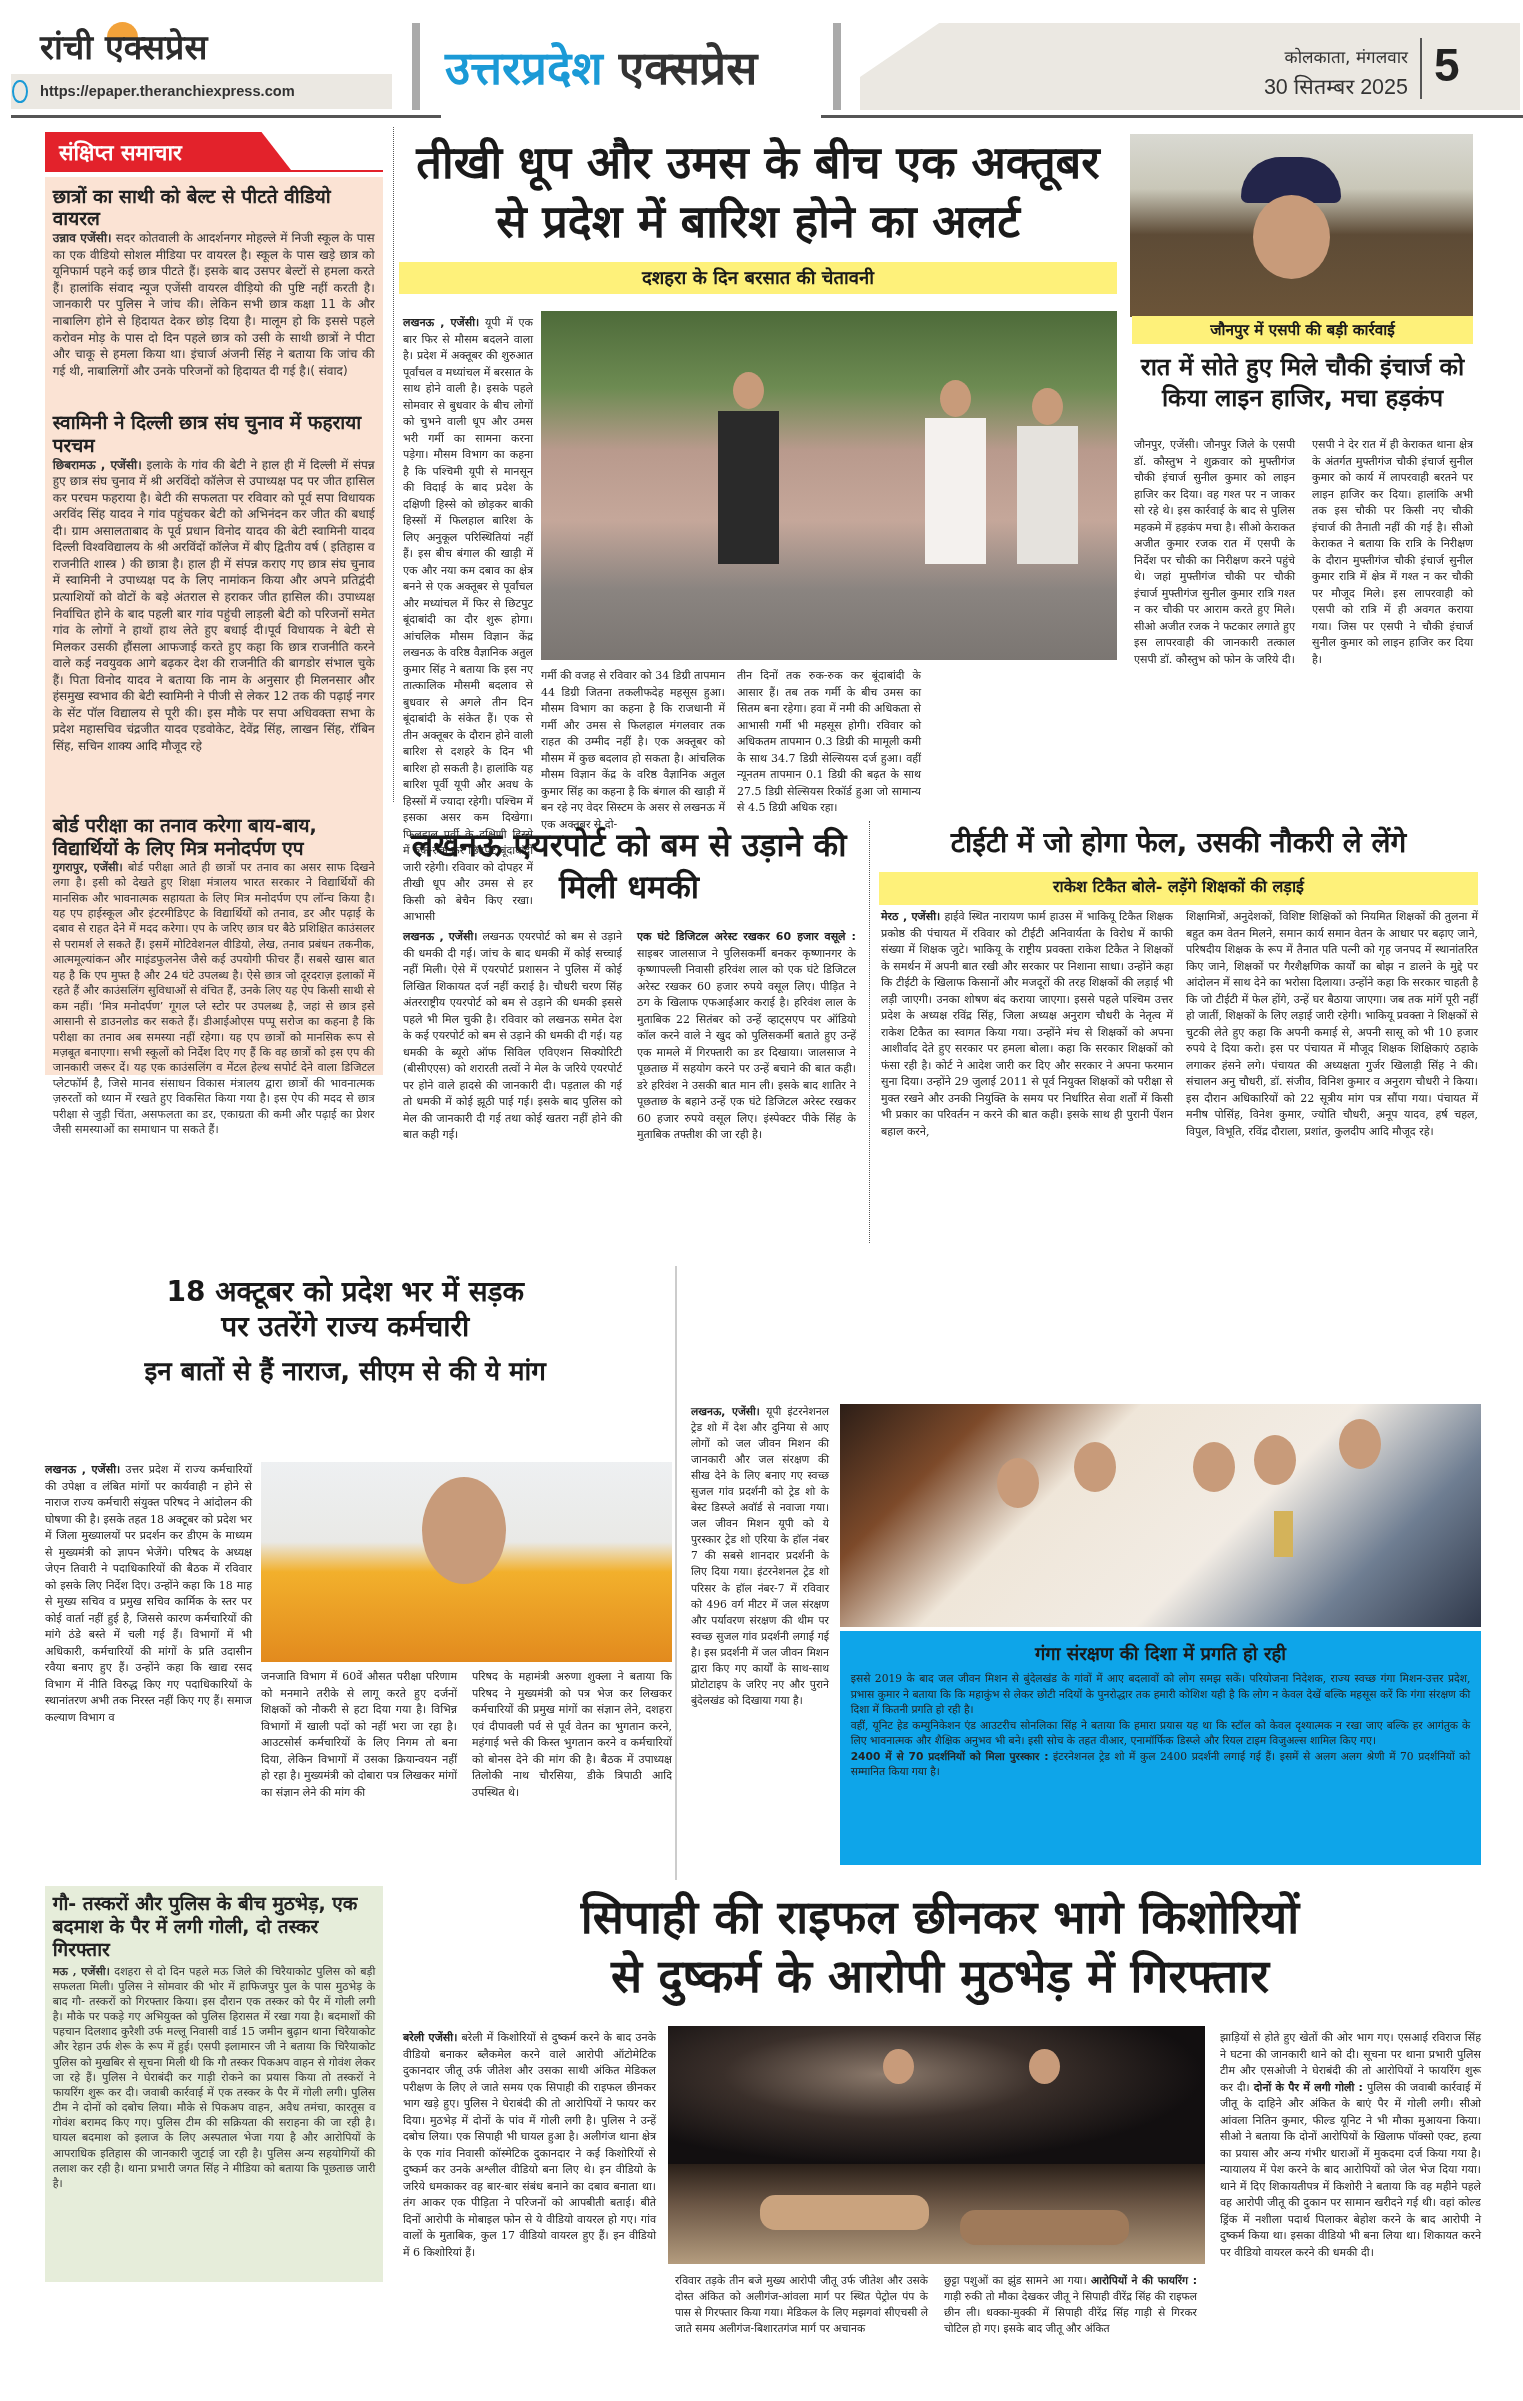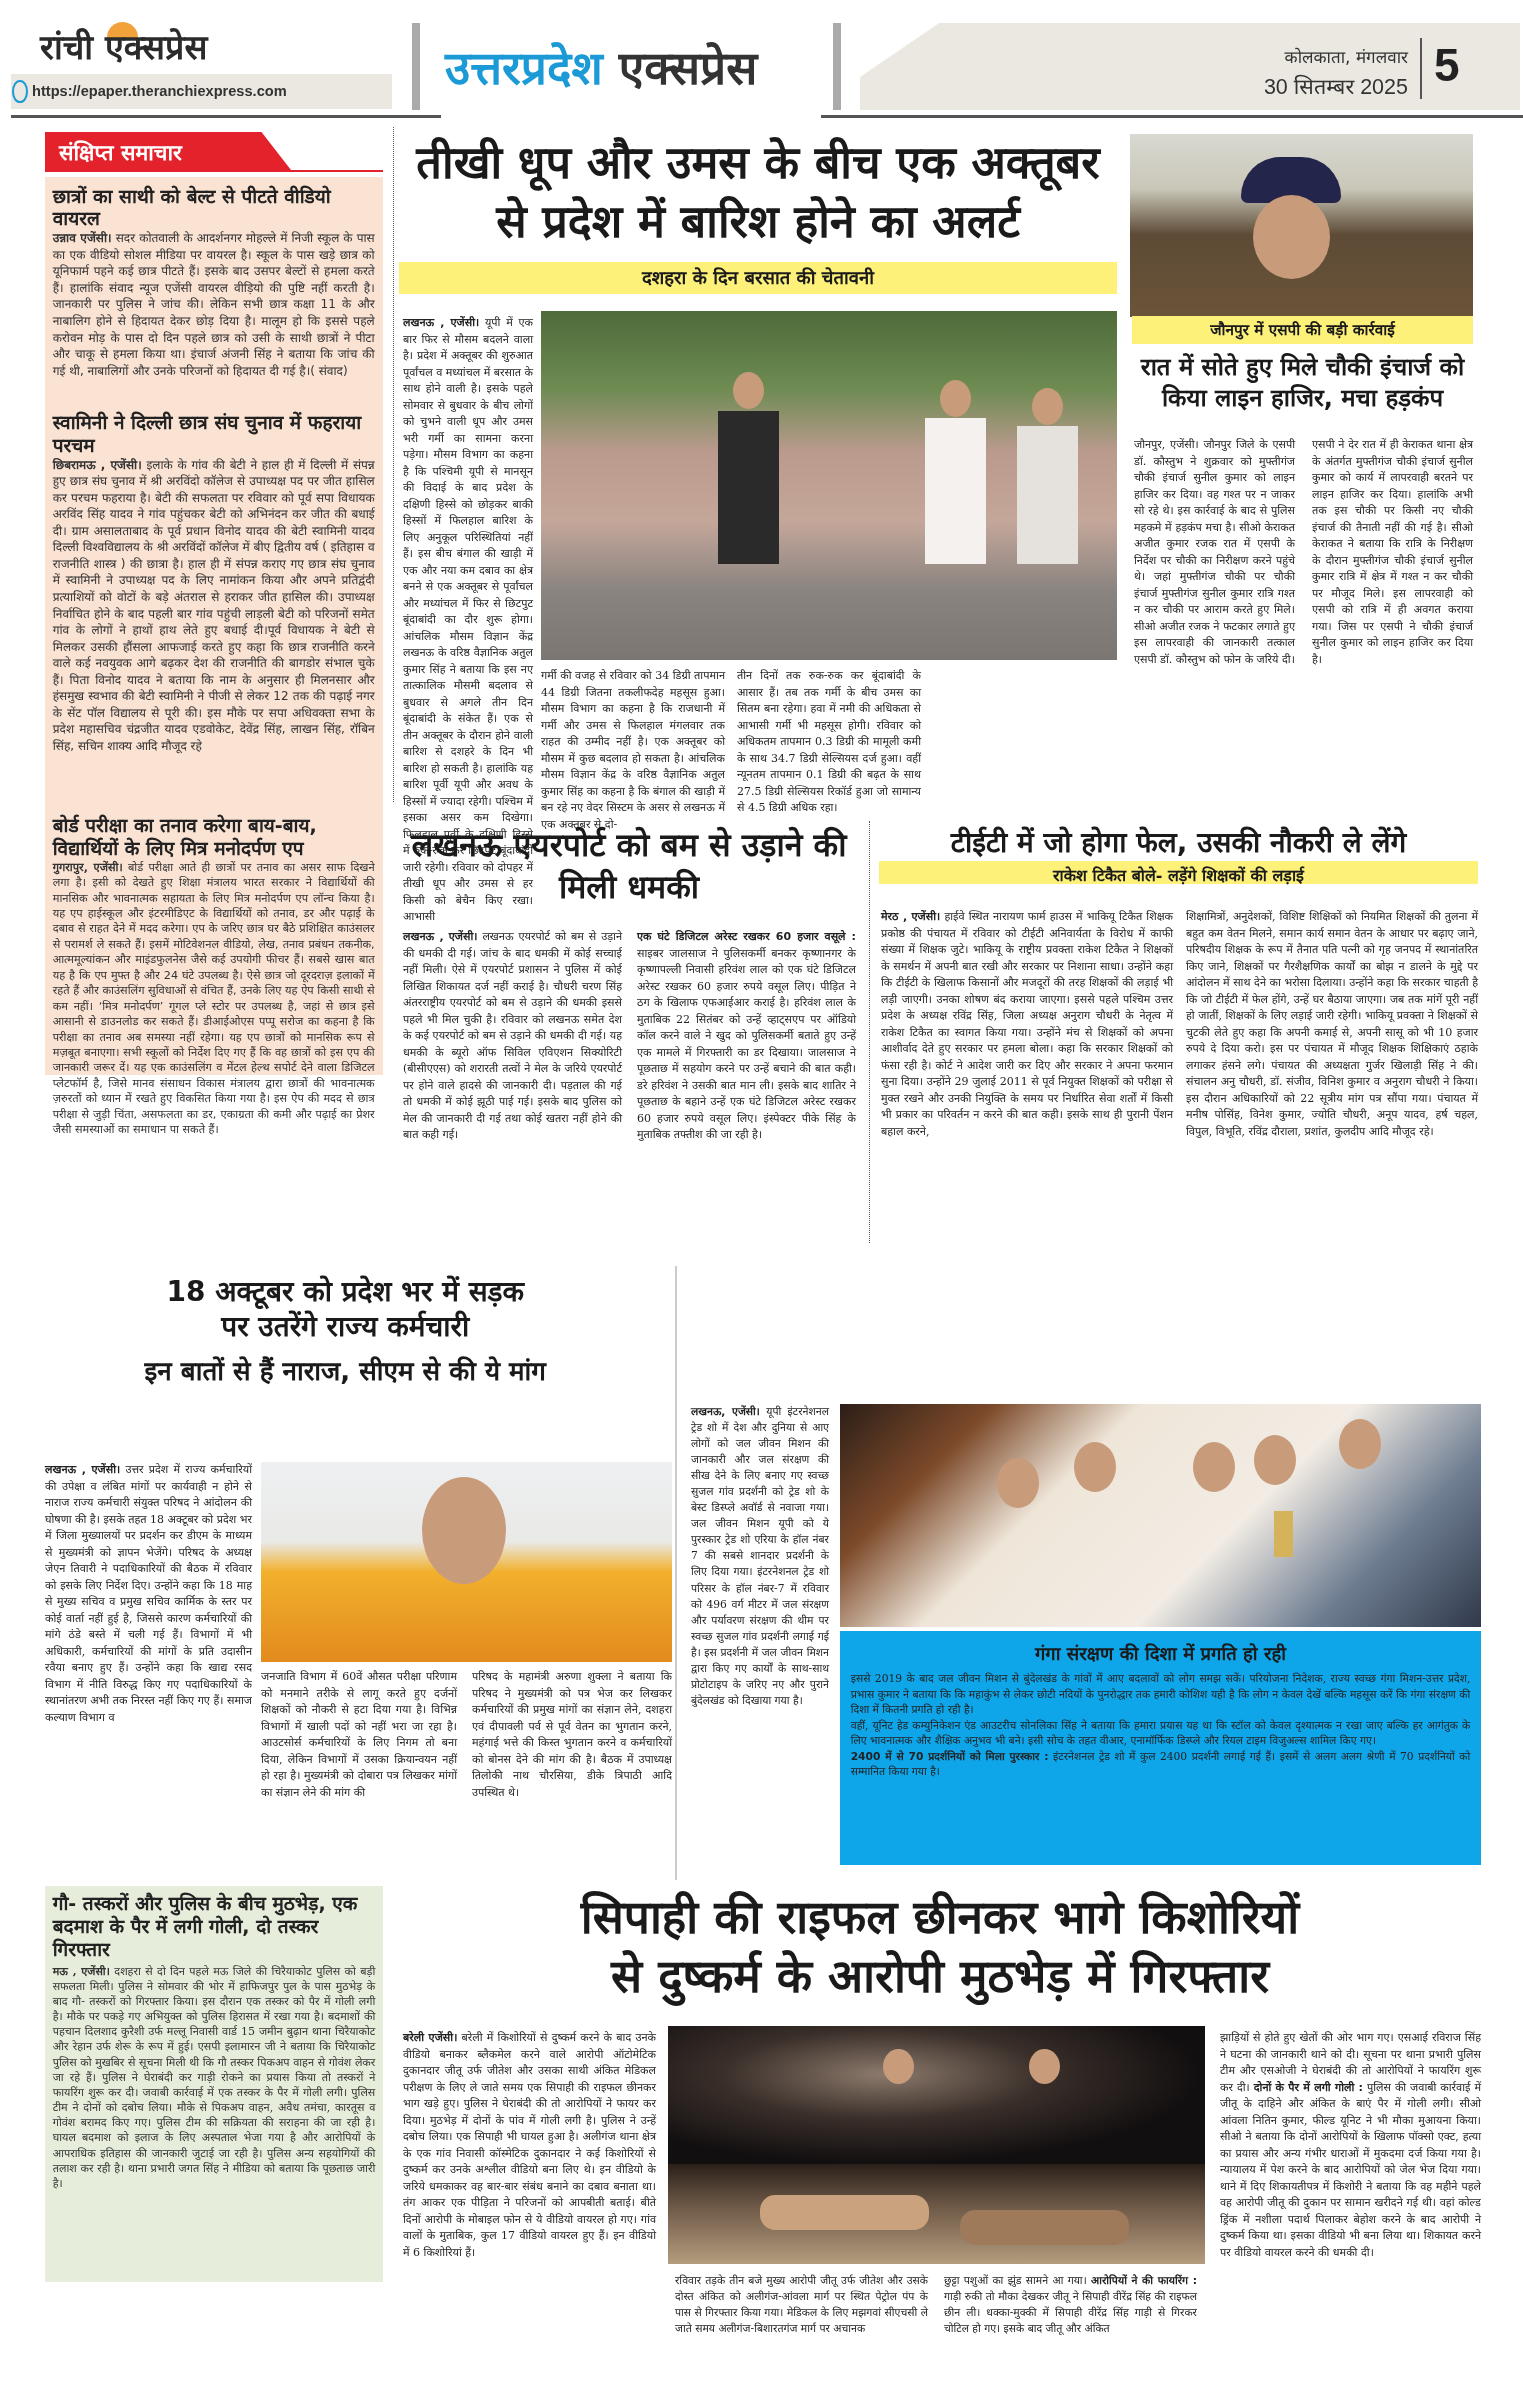--- a/index.html
+++ b/index.html
@@ -4,21 +4,21 @@
 <style>
 *{box-sizing:border-box;margin:0;padding:0}
 body{width:1523px;height:2401px;background:#fff;font-family:"DejaVu Sans",sans-serif;color:#222;position:relative;overflow:hidden}
 .abs{position:absolute}
 
 #mast{left:0;top:0;width:1523px;height:123px}
 .logo-title{left:40px;top:23px;font-family:"DejaVu Serif",serif;font-weight:bold;font-size:34px;color:#2b2b2b}
 .logo-sun{left:107px;top:21.5px;width:31px;height:17px;border-radius:31px 31px 0 0;background:#f2a23a}
 .urlbar{left:10.7px;top:74px;width:381px;height:35px;background:#ebe8e2}
 .url-icon{left:12.3px;top:80px;width:15.3px;height:23px;border:2.3px solid #1a9ad6;border-radius:50%}
-.url-text{left:32px;top:83px;font-family:"Liberation Sans",sans-serif;font-weight:bold;font-size:14.6px;color:#333}
+.url-text{left:40px;top:83px;font-family:"Liberation Sans",sans-serif;font-weight:bold;font-size:14.6px;color:#333}
 .sep-left{left:412px;top:23px;width:7.7px;height:87px;background:#aaa}
 .sep-right{left:833px;top:23px;width:7.7px;height:87px;background:#aaa}
 .section-name{left:445px;top:35px;font-size:46px;font-weight:bold;font-family:"DejaVu Sans",sans-serif}
 .sec-blue{color:#1b9ad6}.sec-dark{color:#333}
 .datebox{left:860px;top:23px;width:660px;height:87px;background:#ebe8e2;clip-path:polygon(12% 0,100% 0,100% 100%,0 100%,0 62%)}
 .city-day{left:1224px;top:45px;font-size:17px;color:#333;text-align:right;width:184px}
 .date{left:1224px;top:71px;font-size:21.5px;color:#333;text-align:right;width:184px;font-family:"Liberation Sans",sans-serif}
 .page-sep{left:1420px;top:38px;width:1.5px;height:61px;background:#555}
 .page-no{left:1434px;top:38px;font-size:46px;font-weight:bold;font-family:"Liberation Sans",sans-serif;color:#222}
 .mast-line-l{left:10.7px;top:115px;width:430px;height:3.1px;background:#555}
@@ -131,21 +131,21 @@
 <div class="abs" style="left:399px;top:825px;width:460px">
   <div class="hl" style="font-size:32px;line-height:1.3">लखनऊ एयरपोर्ट को बम से उड़ाने की मिली धमकी</div>
 </div>
 <div class="abs col" style="left:403px;top:929px;width:219px"><b>लखनऊ , एजेंसी।</b> <span>लखनऊ एयरपोर्ट को बम से उड़ाने की धमकी दी गई। जांच के बाद धमकी में कोई सच्चाई नहीं मिली। ऐसे में एयरपोर्ट प्रशासन ने पुलिस में कोई लिखित शिकायत दर्ज नहीं कराई है। चौधरी चरण सिंह अंतरराष्ट्रीय एयरपोर्ट को बम से उड़ाने की धमकी इससे पहले भी मिल चुकी है। रविवार को लखनऊ समेत देश के कई एयरपोर्ट को बम से उड़ाने की धमकी दी गई। यह धमकी के ब्यूरो ऑफ सिविल एविएशन सिक्योरिटी (बीसीएएस) को शरारती तत्वों ने मेल के जरिये एयरपोर्ट पर होने वाले हादसे की जानकारी दी। पड़ताल की गई तो धमकी में कोई झूठी पाई गई। इसके बाद पुलिस को मेल की जानकारी दी गई तथा कोई खतरा नहीं होने की बात कही गई।</span></div>
 <div class="abs col" style="left:637px;top:929px;width:219px"><b>एक घंटे डिजिटल अरेस्ट रखकर 60 हजार वसूले :</b> <span>साइबर जालसाज ने पुलिसकर्मी बनकर कृष्णानगर के कृष्णापल्ली निवासी हरिवंश लाल को एक घंटे डिजिटल अरेस्ट रखकर 60 हजार रुपये वसूल लिए। पीड़ित ने ठग के खिलाफ एफआईआर कराई है। हरिवंश लाल के मुताबिक 22 सितंबर को उन्हें व्हाट्सएप पर ऑडियो कॉल करने वाले ने खुद को पुलिसकर्मी बताते हुए उन्हें एक मामले में गिरफ्तारी का डर दिखाया। जालसाज ने पूछताछ में सहयोग करने पर उन्हें बचाने की बात कही। डरे हरिवंश ने उसकी बात मान ली। इसके बाद शातिर ने पूछताछ के बहाने उन्हें एक घंटे डिजिटल अरेस्ट रखकर 60 हजार रुपये वसूल लिए। इंस्पेक्टर पीके सिंह के मुताबिक तफ्तीश की जा रही है।</span></div>
 
 <div class="abs dotv" style="left:869px;top:821px;height:422px"></div>
 
 <div class="abs" style="left:879px;top:825px;width:599px">
   <div class="hl" style="font-size:28px;line-height:1.3">टीईटी में जो होगा फेल, उसकी नौकरी ले लेंगे</div>
-  <div class="yellow sub" style="margin-top:0;height:23px;line-height:29px;font-size:16px">राकेश टिकैत बोले- लड़ेंगे शिक्षकों की लड़ाई</div>
+  <div class="yellow sub" style="margin-top:11px;height:33px;line-height:29px;font-size:16px">राकेश टिकैत बोले- लड़ेंगे शिक्षकों की लड़ाई</div>
 </div>
 <div class="abs col" style="left:881px;top:909px;width:292px"><b>मेरठ , एजेंसी।</b> <span>हाईवे स्थित नारायण फार्म हाउस में भाकियू टिकैत शिक्षक प्रकोष्ठ की पंचायत में रविवार को टीईटी अनिवार्यता के विरोध में काफी संख्या में शिक्षक जुटे। भाकियू के राष्ट्रीय प्रवक्ता राकेश टिकैत ने शिक्षकों के समर्थन में अपनी बात रखी और सरकार पर निशाना साधा। उन्होंने कहा कि टीईटी के खिलाफ किसानों और मजदूरों की तरह शिक्षकों की लड़ाई भी लड़ी जाएगी। उनका शोषण बंद कराया जाएगा। इससे पहले पश्चिम उत्तर प्रदेश के अध्यक्ष रविंद्र सिंह, जिला अध्यक्ष अनुराग चौधरी के नेतृत्व में राकेश टिकैत का स्वागत किया गया। उन्होंने मंच से शिक्षकों को अपना आशीर्वाद देते हुए सरकार पर हमला बोला। कहा कि सरकार शिक्षकों को फंसा रही है। कोर्ट ने आदेश जारी कर दिए और सरकार ने अपना फरमान सुना दिया। उन्होंने 29 जुलाई 2011 से पूर्व नियुक्त शिक्षकों को परीक्षा से मुक्त रखने और उनकी नियुक्ति के समय पर निर्धारित सेवा शर्तों में किसी भी प्रकार का परिवर्तन न करने की बात कही। इसके साथ ही पुरानी पेंशन बहाल करने,</span></div>
 <div class="abs col" style="left:1186px;top:909px;width:292px">शिक्षामित्रों, अनुदेशकों, विशिष्ट शिक्षिकों को नियमित शिक्षकों की तुलना में बहुत कम वेतन मिलने, समान कार्य समान वेतन के आधार पर बढ़ाए जाने, परिषदीय शिक्षक के रूप में तैनात पति पत्नी को गृह जनपद में स्थानांतरित किए जाने, शिक्षकों पर गैरशैक्षणिक कार्यों का बोझ न डालने के मुद्दे पर आंदोलन में साथ देने का भरोसा दिलाया। उन्होंने कहा कि सरकार चाहती है कि जो टीईटी में फेल होंगे, उन्हें घर बैठाया जाएगा। जब तक मांगें पूरी नहीं हो जातीं, शिक्षकों के लिए लड़ाई जारी रहेगी। भाकियू प्रवक्ता ने शिक्षकों से चुटकी लेते हुए कहा कि अपनी कमाई से, अपनी सासू को भी 10 हजार रुपये दे दिया करो। इस पर पंचायत में मौजूद शिक्षक शिक्षिकाएं ठहाके लगाकर हंसने लगे। पंचायत की अध्यक्षता गुर्जर खिलाड़ी सिंह ने की। संचालन अनु चौधरी, डॉ. संजीव, विनिश कुमार व अनुराग चौधरी ने किया। इस दौरान अधिकारियों को 22 सूत्रीय मांग पत्र सौंपा गया। पंचायत में मनीष पोसिंह, विनेश कुमार, ज्योति चौधरी, अनूप यादव, हर्ष चहल, विपुल, विभूति, रविंद्र दौराला, प्रशांत, कुलदीप आदि मौजूद रहे।</div>
 
 <div class="abs" style="left:15.3px;top:1274px;width:660px">
   <div class="hl" style="font-size:28px;line-height:1.25">
     <div>18 अक्टूबर को प्रदेश भर में सड़क</div>
     <div>पर उतरेंगे राज्य कर्मचारी</div>
   </div>
   <div class="hl" style="font-size:26px;margin-top:7.7px">इन बातों से हैं नाराज, सीएम से की ये मांग</div>

